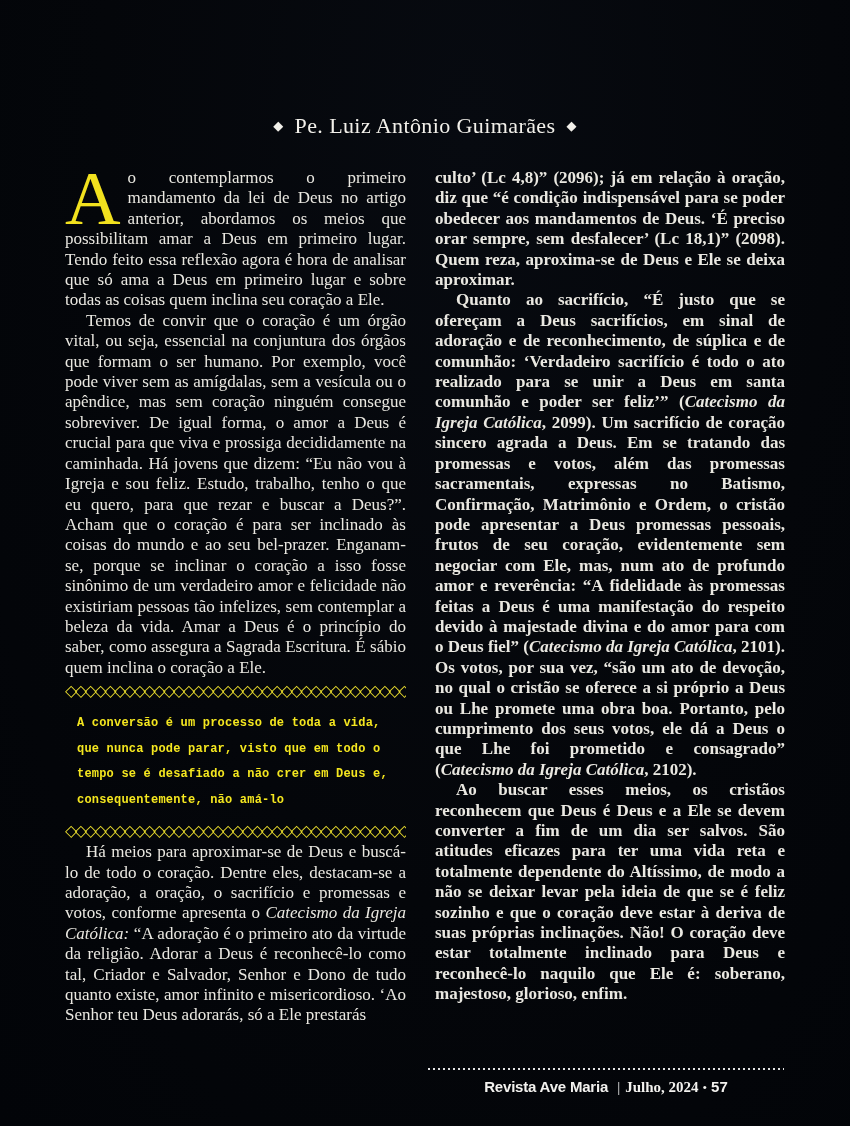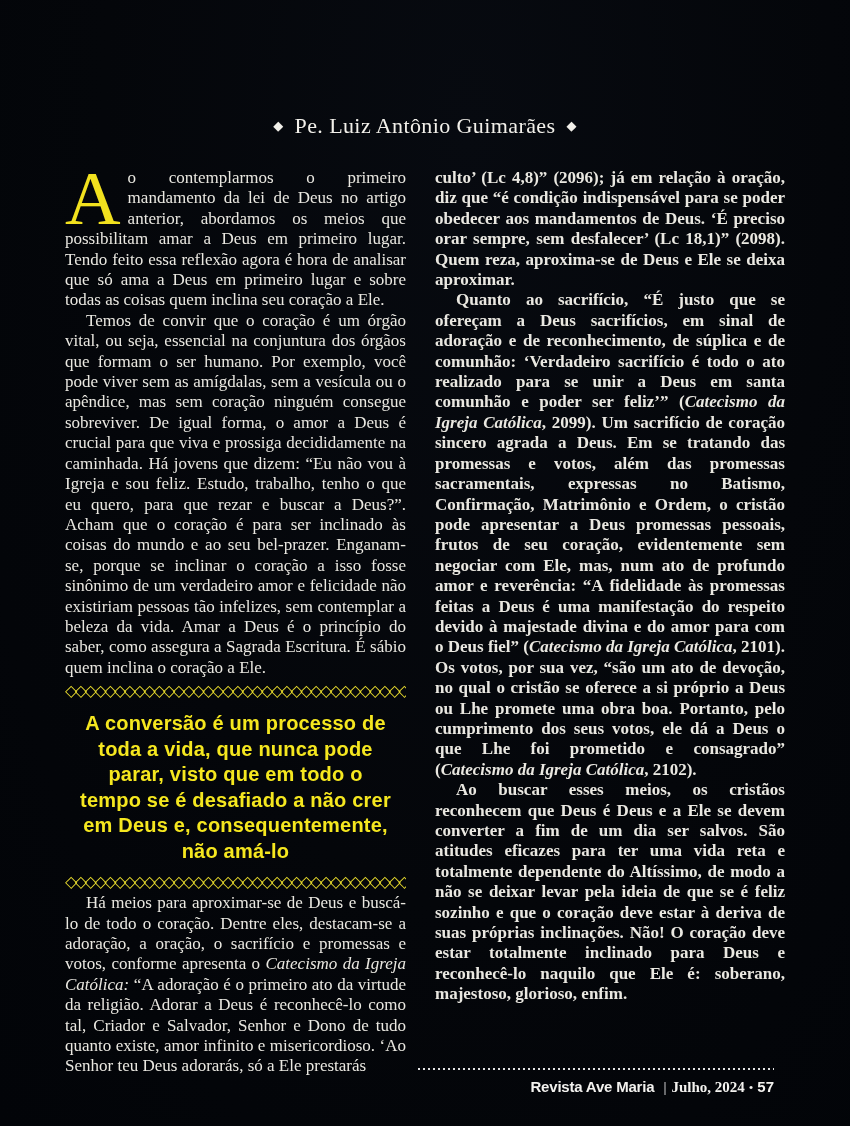--- a/index.html
+++ b/index.html
@@ -45,34 +45,34 @@
   }
 
   
   .pullquote{margin:6px 0 4px 0;}
   .chain{
     color:#e8db2e;white-space:nowrap;overflow:hidden;
     font-size:16px;line-height:13px;letter-spacing:-2.5px;
     text-align:left;height:14px;
   }
   .quote-text{
-    color:#f5e71f;text-align:center;
-    font-family:Liberation Sans, sans-serif;
-    font-weight:700;font-size:20px;line-height:25.5px;
+    color:#f5e71f;text-align:left;
+    font-family:Liberation Mono, monospace;
+    font-weight:700;font-size:12px;line-height:25.5px;
     padding:13px 12px 11px 12px;
     letter-spacing:.2px;
     text-indent:0;
   }
 
   .end-dot{color:#f5e11c;font-size:14px;}
 
   
   .footer{
-    position:absolute;top:1068px;left:418px;width:356px;
-    text-align:right;color:#f3f2ef;
+    position:absolute;top:1068px;left:428px;width:356px;
+    text-align:center;color:#f3f2ef;
   }
   .footer-rule{
     height:2px;width:100%;
     background:repeating-linear-gradient(90deg,#e3e3e3 0 2px,transparent 2px 5px);
   }
   .footer-text{margin-top:8px;font-size:15px;}
   .footer-brand{
     font-family:"Liberation Sans", sans-serif;
     font-weight:700;letter-spacing:-.2px;font-size:15px;
   }

